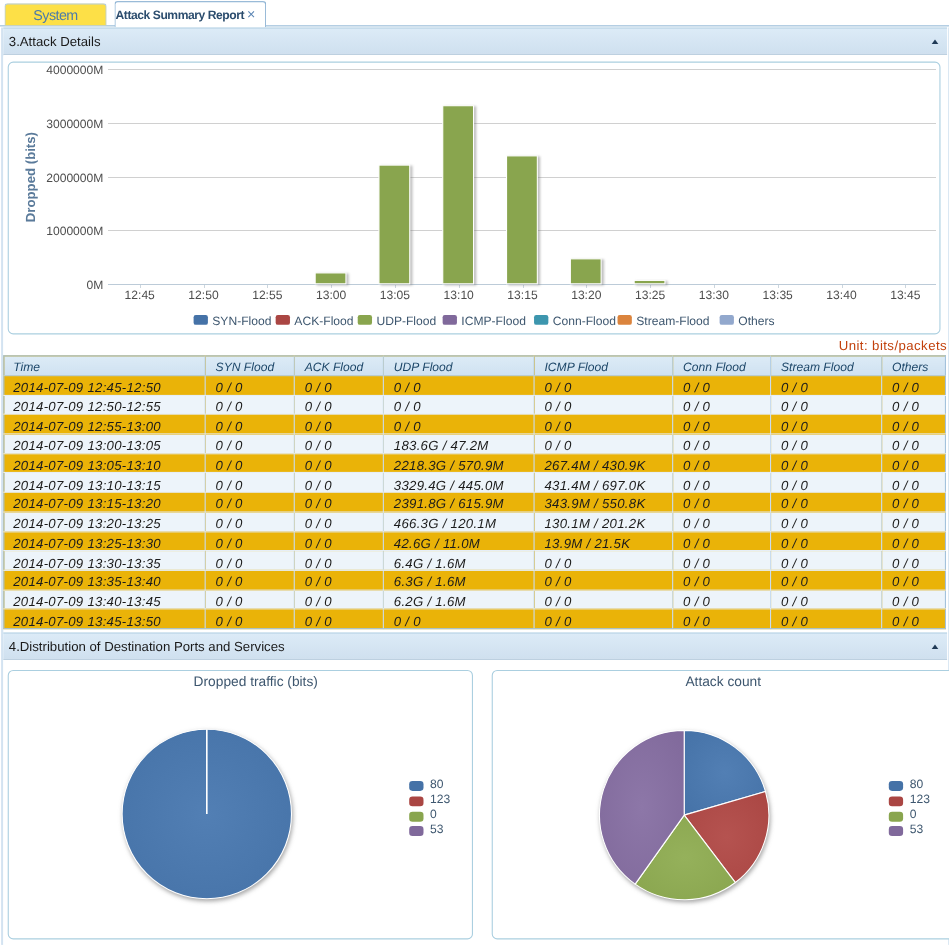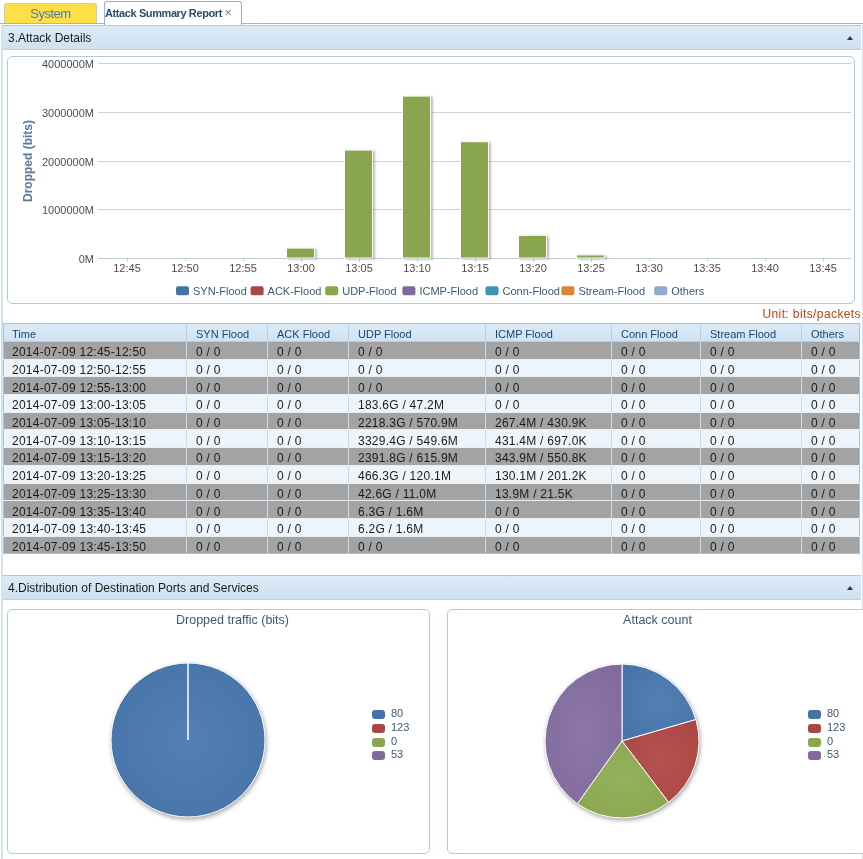--- a/index.html
+++ b/index.html
@@ -34,21 +34,21 @@
 
 .whiteblock { left:3px; width:858px; background:#fff; }
 
 .panel { background:#fff; border:1px solid #abcfe0; border-radius:5px; }
 
 #unit { right:2px; top:307px; width:220px; height:14px; text-align:right;
   font-size:12px; letter-spacing:0.4px; color:#c2410c; }
 
 
 #tblwrap { left:3px; top:323px; width:858px; height:248px; }
-table { border-collapse:collapse; table-layout:fixed; width:857px; background:#a3a3a3; }
+table { border-collapse:collapse; table-layout:fixed; width:857px; background:#eab308;font-style:italic; }
 th { background:linear-gradient(#dcebf6,#cfe1f1); color:#1c4668; font-size:11px;
   font-weight:normal; text-align:left; height:18px; padding:3px 0 0 9px;
   border-right:1px solid #b5cfe5; border-bottom:1px solid #b5cfe5; overflow:hidden; white-space:nowrap;}
 td { font-size:12px; letter-spacing:0.25px; line-height:12px; color:#1b1b1b; height:17.69px; padding:4px 0 0 9px;
   border-right:1px solid #c9dcee; border-bottom:1px solid #e6eef6; overflow:hidden; white-space:nowrap; }
 tr.alt td { background:#edf4fa; }
 table { border:1px solid #a3c2dc; }
 th:first-child, td:first-child { padding-left:8px; }
 th:last-child, td:last-child { border-right:none; }
 tr:last-child td { border-bottom-color:#a3c2dc; }
@@ -236,21 +236,21 @@
             <td>2218.3G / 570.9M</td>
             <td>267.4M / 430.9K</td>
             <td>0 / 0</td>
             <td>0 / 0</td>
             <td>0 / 0</td>
           </tr>
       <tr class="alt">
             <td>2014-07-09 13:10-13:15</td>
             <td>0 / 0</td>
             <td>0 / 0</td>
-            <td>3329.4G / 549.6M</td>
+            <td>3329.4G / 445.0M</td>
             <td>431.4M / 697.0K</td>
             <td>0 / 0</td>
             <td>0 / 0</td>
             <td>0 / 0</td>
           </tr>
       <tr>
             <td>2014-07-09 13:15-13:20</td>
             <td>0 / 0</td>
             <td>0 / 0</td>
             <td>2391.8G / 615.9M</td>
@@ -268,20 +268,30 @@
             <td>0 / 0</td>
             <td>0 / 0</td>
             <td>0 / 0</td>
           </tr>
       <tr>
             <td>2014-07-09 13:25-13:30</td>
             <td>0 / 0</td>
             <td>0 / 0</td>
             <td>42.6G / 11.0M</td>
             <td>13.9M / 21.5K</td>
+            <td>0 / 0</td>
+            <td>0 / 0</td>
+            <td>0 / 0</td>
+          </tr>
+      <tr class="alt">
+            <td>2014-07-09 13:30-13:35</td>
+            <td>0 / 0</td>
+            <td>0 / 0</td>
+            <td>6.4G / 1.6M</td>
+            <td>0 / 0</td>
             <td>0 / 0</td>
             <td>0 / 0</td>
             <td>0 / 0</td>
           </tr>
       <tr>
             <td>2014-07-09 13:35-13:40</td>
             <td>0 / 0</td>
             <td>0 / 0</td>
             <td>6.3G / 1.6M</td>
             <td>0 / 0</td>

